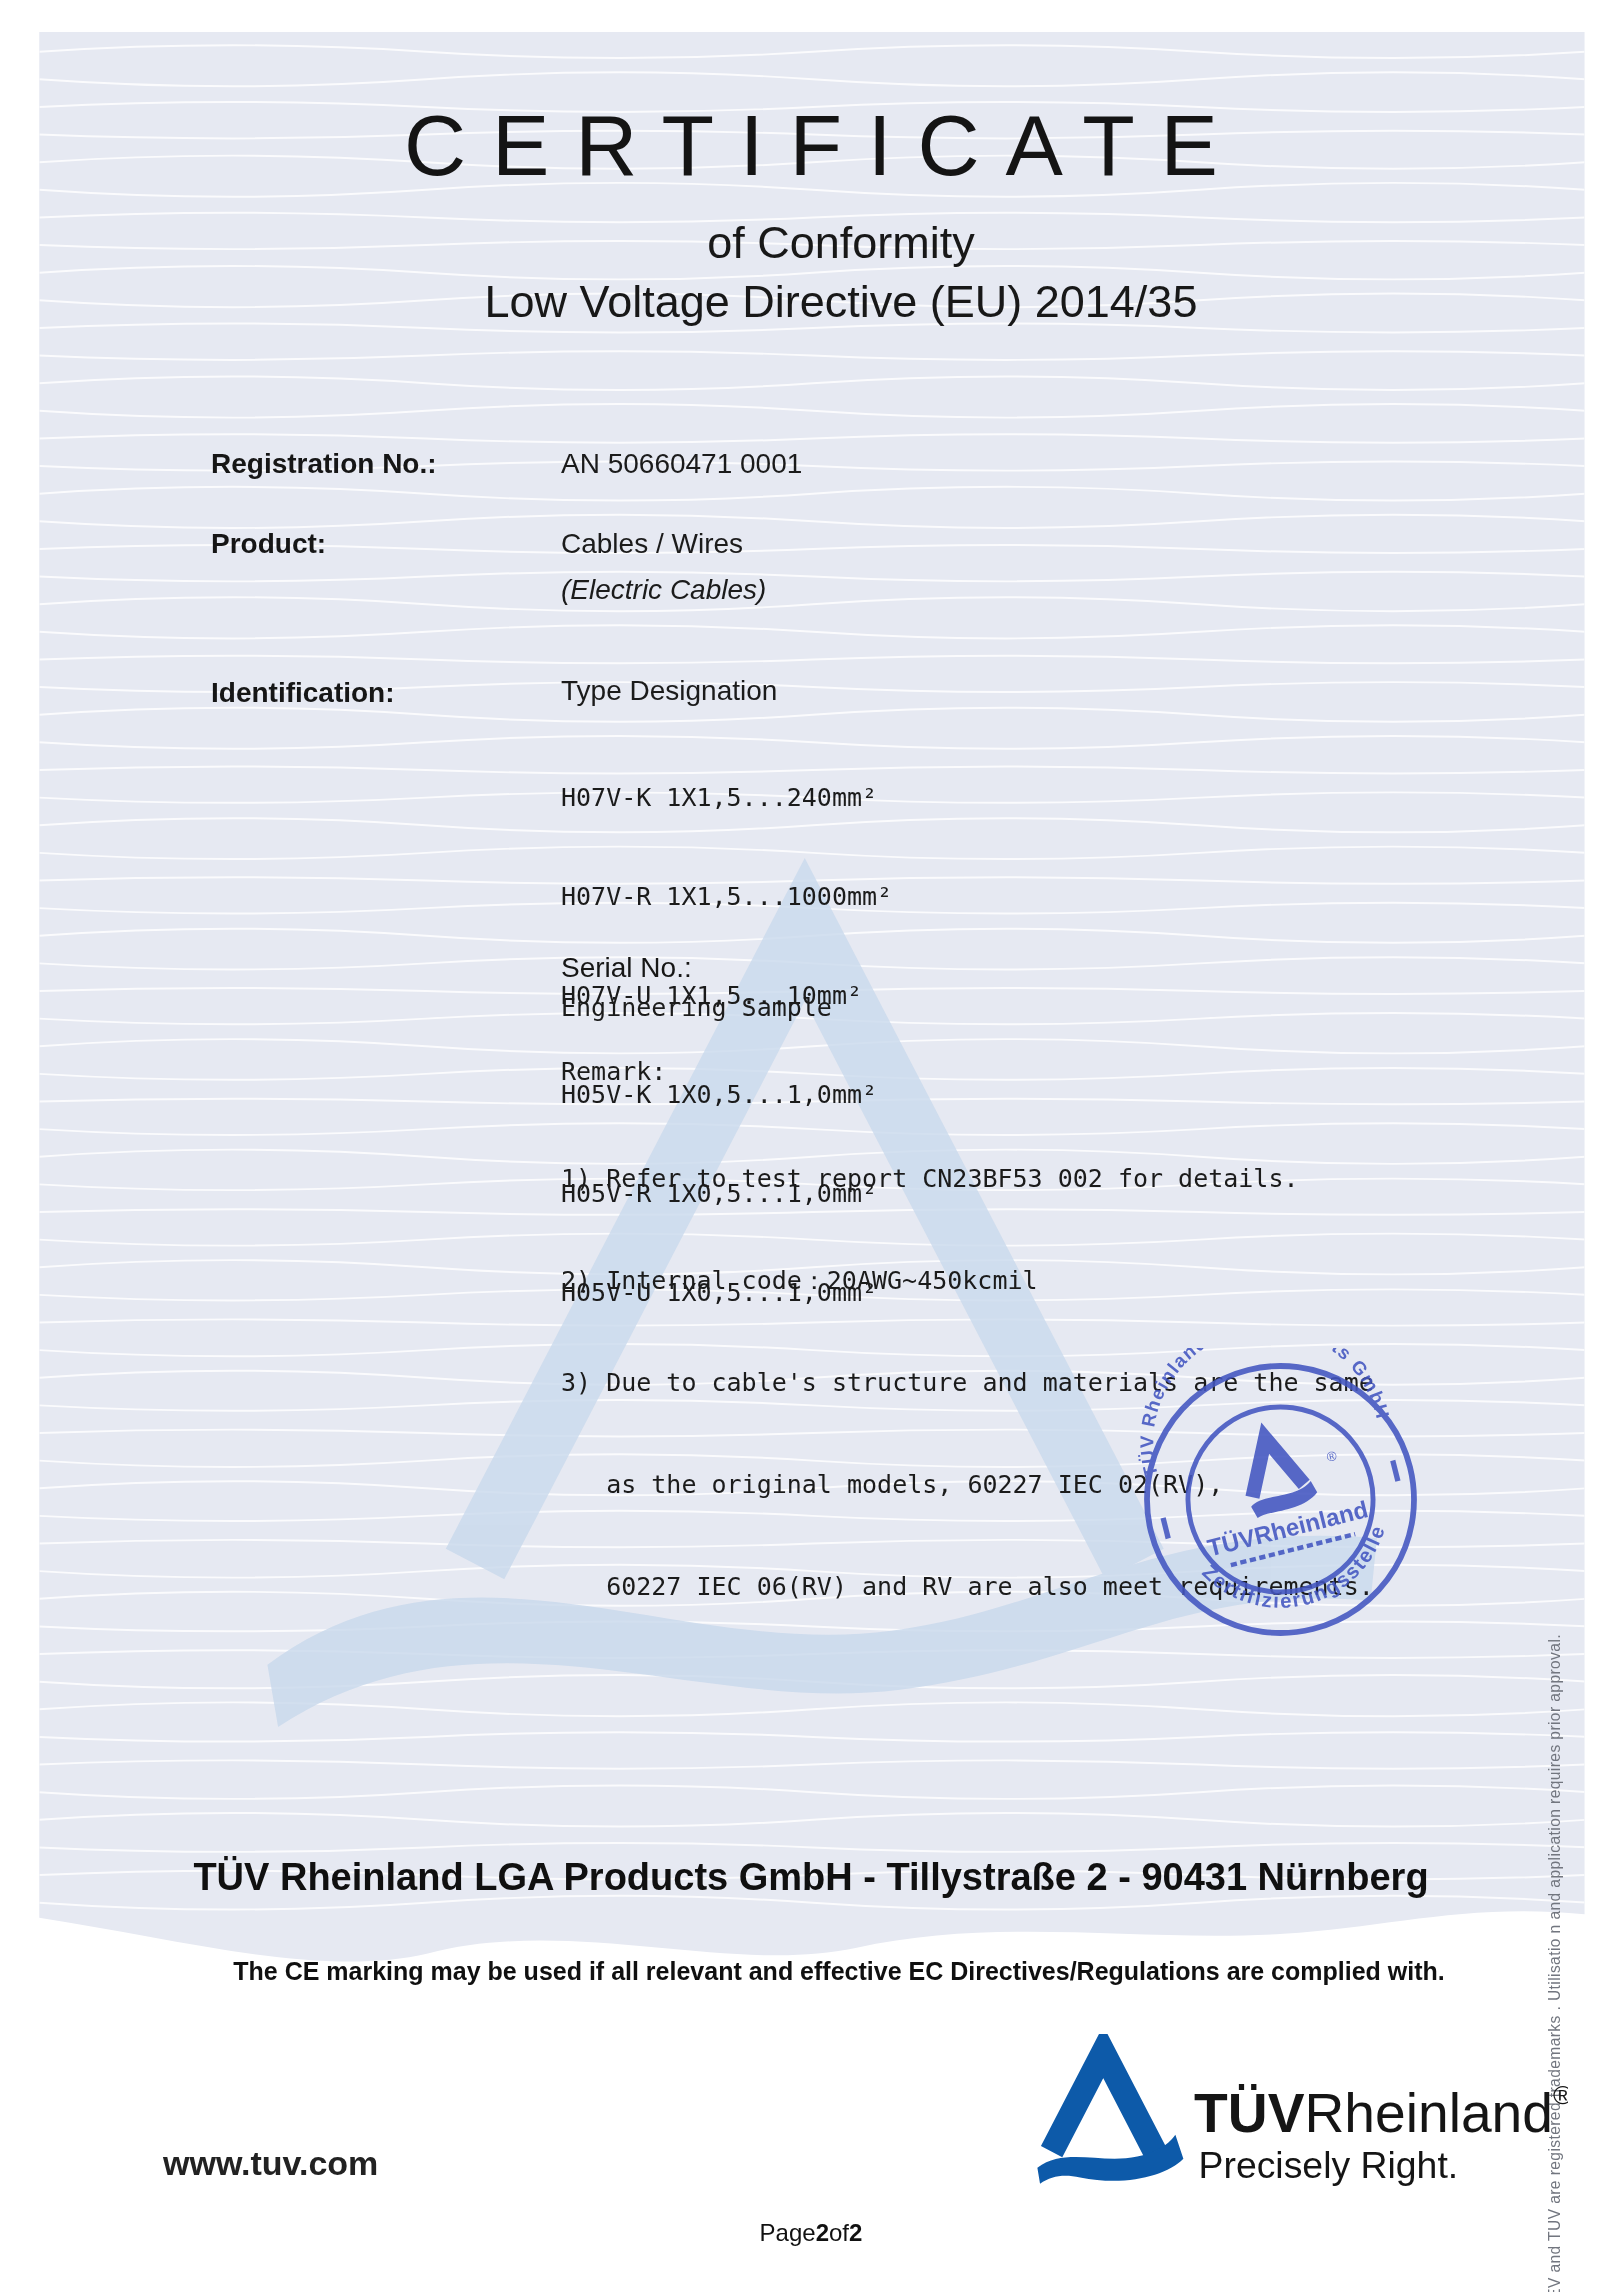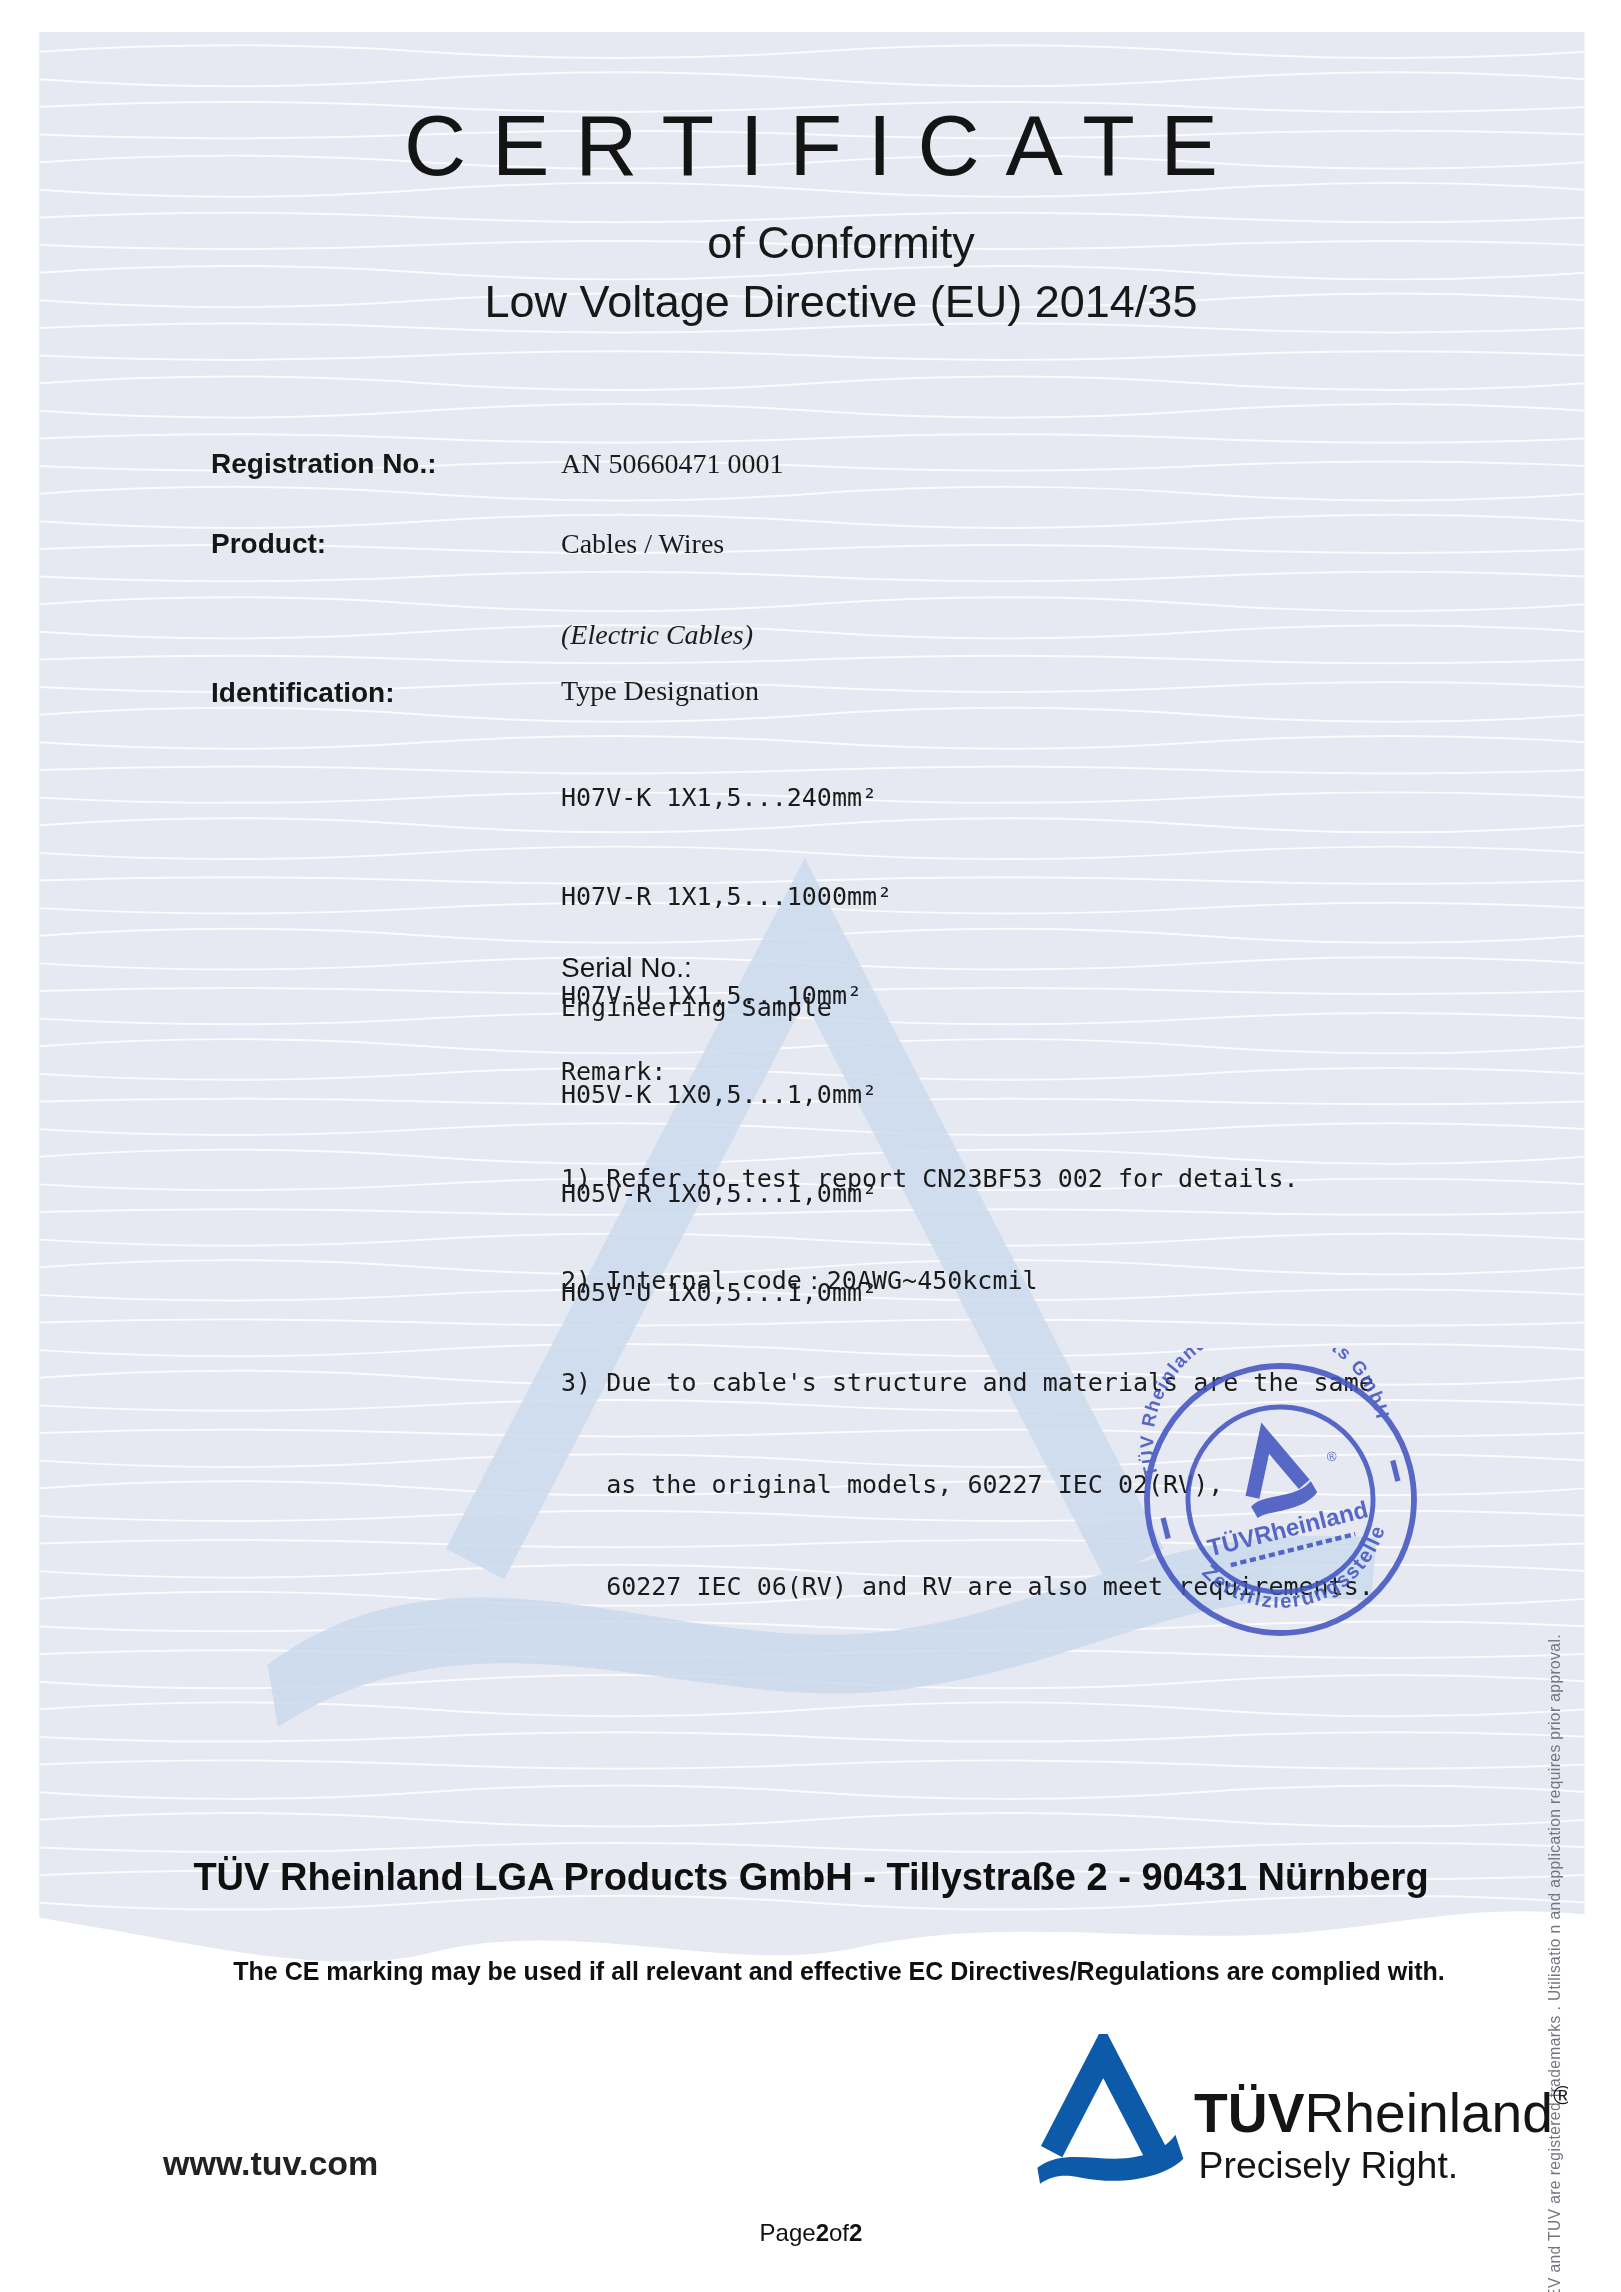--- a/index.html
+++ b/index.html
@@ -11,22 +11,22 @@
   .bg-svg{position:absolute;left:0;top:0;z-index:0;}
   .content{position:absolute;left:0;top:0;width:1622px;height:2069px;z-index:2;}
   .title{
     left:0;top:96px;width:1622px;text-align:center;
     font-size:86px;font-weight:400;letter-spacing:0.30em;text-indent:0.30em;color:#141414;
   }
   .subtitle{left:0;width:1622px;text-align:center;font-size:45px;font-weight:400;color:#181818;padding-left:30px;}
   .sub1{top:217px;}
   .sub2{top:276px;}
   .field-label{left:211px;font-size:28px;font-weight:700;color:#161616;}
-  .field-value{left:561px;font-size:28px;font-weight:400;color:#1b1b1b;font-family:Liberation Serif, serif;}
-  .italic{font-style:italic;margin-top:45px;}
+  .field-value{left:561px;font-size:28px;font-weight:400;color:#1b1b1b;}
+  .italic{font-style:italic;}
   .mono{font-family:"DejaVu Sans Mono","Liberation Mono",monospace;font-size:25px;color:#1b1b1b;white-space:pre;}
   .mono-block{left:561px;line-height:33px;}
   .sans-sub{left:561px;font-size:28px;font-weight:400;color:#161616;}
   .remark-block{left:561px;top:1094px;line-height:34px;}
   .company-line{left:0;top:1856px;width:1622px;text-align:center;font-size:38px;font-weight:700;color:#101010;}
   .ce-line{left:0;top:1957px;width:1622px;text-align:center;font-size:25px;font-weight:700;color:#101010;margin-left:28px;}
   .website{left:163px;top:2144px;font-size:34px;font-weight:700;color:#222;}
   .page-footer{left:0;top:2219px;width:1622px;display:flex;justify-content:center;font-size:24px;color:#111;}
   .page-footer b{font-weight:700;}
   .side-note{

